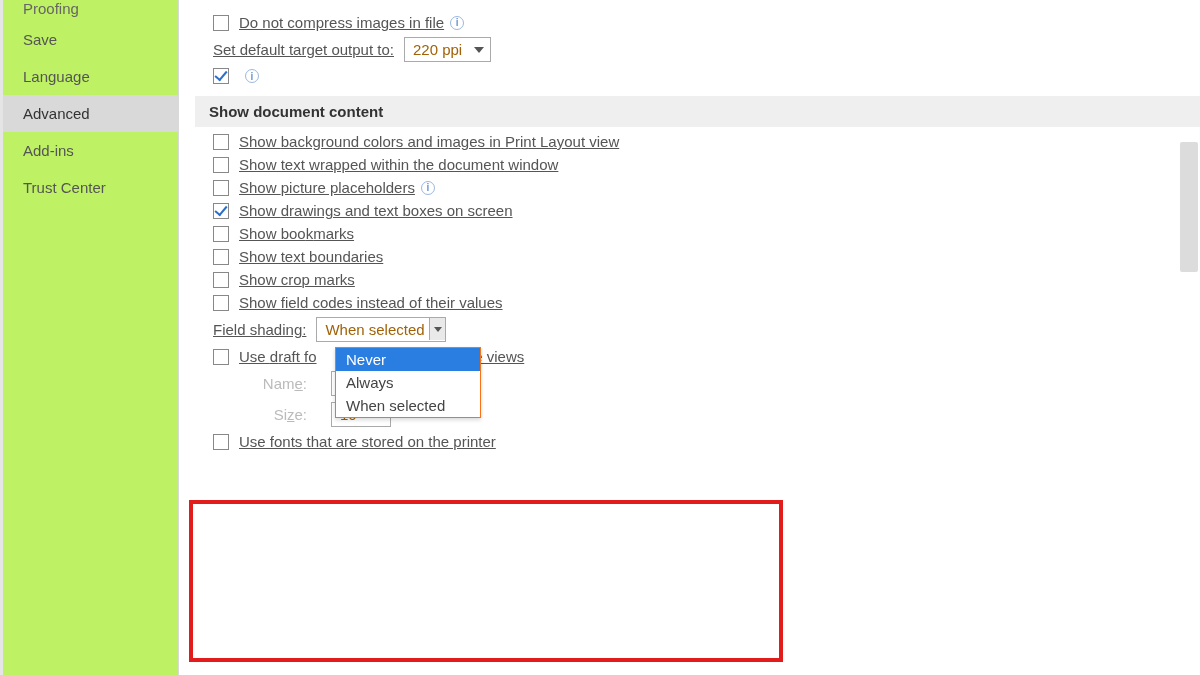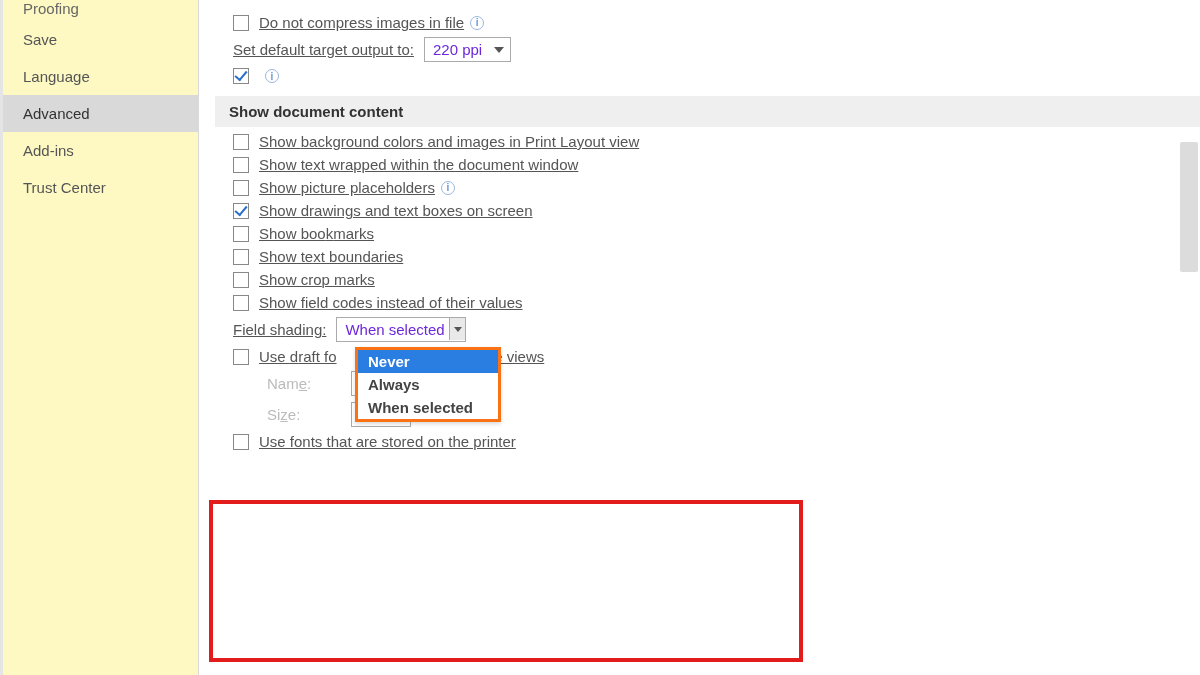--- a/index.html
+++ b/index.html
@@ -1,39 +1,39 @@
 <!DOCTYPE html>
 <html><head>
 <meta charset="utf-8">
 <style>
   * { box-sizing: border-box; font-family: "Segoe UI", Tahoma, sans-serif; }
   body { margin: 0; background: #fff; font-size: 15px; color: #444; }
   .window { width: 1200px; height: 675px; display: flex; border-left: 3px solid #e5e5e5; position: relative; overflow: hidden; }
-  .sidebar { width: 196px; background: #fef9c3; border-right: 1px solid #d9d9d9; padding-top: 0; }
+  .sidebar { width: 176px; background: #bef264; border-right: 1px solid #d9d9d9; padding-top: 0; }
   .sidebar-item { padding: 10px 0 10px 20px; color: #555; cursor: pointer; }
   .sidebar-item.cut { padding-top: 0; padding-bottom: 4px; color: #666; }
   .sidebar-item.active { background: #d9d9d9; color: #333; }
   .content { flex: 1; padding: 0 0 0 16px; position: relative; overflow: hidden; }
   .row { display: flex; align-items: center; margin: 6px 0; padding-left: 18px; }
   .row.first { margin-top: 14px; }
   .checkbox { width: 16px; height: 16px; border: 1px solid #888; margin-right: 10px; background: #fff; display: inline-flex; align-items: center; justify-content: center; flex-shrink: 0; }
   .checkbox.checked::after { content: ""; width: 10px; height: 5px; border-left: 2px solid #2a6fc9; border-bottom: 2px solid #2a6fc9; transform: rotate(-50deg); margin-top: -3px; }
   .lbl { color: #555; text-decoration: underline; }
   .lbl u { text-decoration: underline; }
   .info-icon { width: 14px; height: 14px; border: 1px solid #9bb7e0; border-radius: 50%; color: #6b95d5; font-size: 10px; display: inline-flex; align-items: center; justify-content: center; margin-left: 6px; font-weight: bold; }
-  .dropdown { border: 1px solid #aaa; background: #fff; padding: 3px 28px 3px 8px; position: relative; color: #6d28d9; display: inline-flex; align-items: center; margin-left: 10px; }
+  .dropdown { border: 1px solid #aaa; background: #fff; padding: 3px 28px 3px 8px; position: relative; color: #a16207; display: inline-flex; align-items: center; margin-left: 10px; }
   .dropdown .caret { position: absolute; right: 6px; top: 50%; transform: translateY(-50%); width: 0; height: 0; border-left: 5px solid transparent; border-right: 5px solid transparent; border-top: 6px solid #555; }
   .section-header { background: #efefef; color: #333; font-weight: 600; padding: 7px 14px; margin: 12px 0 6px 0; display: flex; align-items: center; gap: 14px; }
   .doc-icon { width: 16px; height: 16px; background: #fff; border: 1px solid #2a6fc9; display: inline-flex; align-items: center; justify-content: center; font-size: 9px; color: #2a6fc9; font-weight: bold; margin-left: 6px; }
   .chart-dropdown { border: 1px solid #aaa; background: #fff; padding: 2px 28px 2px 4px; position: relative; display: inline-flex; align-items: center; gap: 6px; font-weight: normal; color: #444; min-width: 200px; }
   .chart-dropdown .caret { position: absolute; right: 6px; top: 50%; transform: translateY(-50%); width: 0; height: 0; border-left: 5px solid transparent; border-right: 5px solid transparent; border-top: 6px solid #555; }
   .field-indent { padding-left: 52px; }
-  .sub-label { color: #bbb; display: inline-block; width: 60px; margin-right: 14px; }
+  .sub-label { color: #bbb; display: inline-block; width: 60px; text-align: right; margin-right: 14px; }
   .red-box { position: absolute; border: 4px solid #e21b1b; pointer-events: none; }
-  .open-dd { position: absolute; background: #fff; border: 3px solid #f97316; z-index: 10; min-width: 146px; box-shadow: 0 2px 4px rgba(0,0,0,0.15); font-weight: bold; }
+  .open-dd { position: absolute; background: #fff; border: 1px solid #f97316; z-index: 10; min-width: 146px; box-shadow: 0 2px 4px rgba(0,0,0,0.15); }
   .open-dd .opt { padding: 3px 10px; color: #444; }
   .open-dd .opt.hl { background: #2a7de1; color: #fff; }
   .dd-btn { width: 16px; height: 22px; background: #e9e9e9; border-left: 1px solid #aaa; position: absolute; right: 0; top: 0; bottom: 0; display: flex; align-items: center; justify-content: center; }
   .dd-btn .caret2 { width: 0; height: 0; border-left: 4px solid transparent; border-right: 4px solid transparent; border-top: 5px solid #555; }
   .scroll-track { position: absolute; right: 2px; top: 142px; width: 18px; height: 130px; background: #dcdcdc; border-radius: 2px; }
 </style>
 </head>
 <body>
 
 <div class="window">

